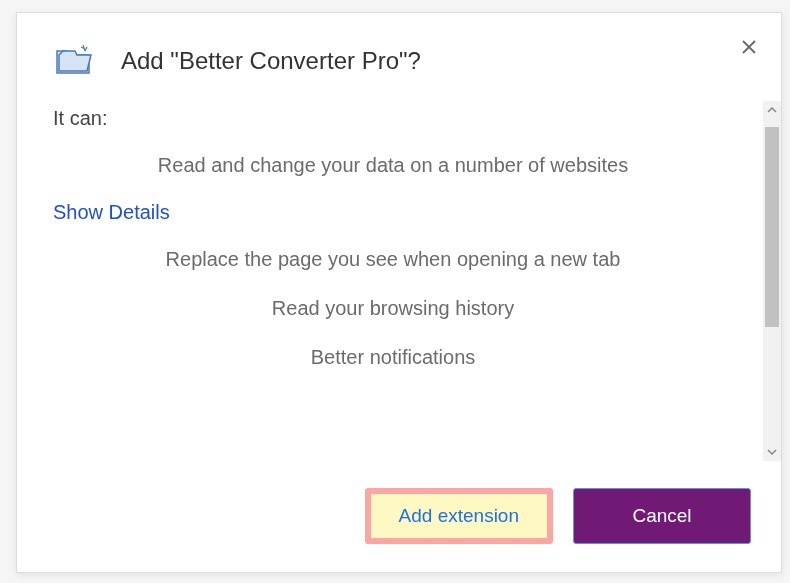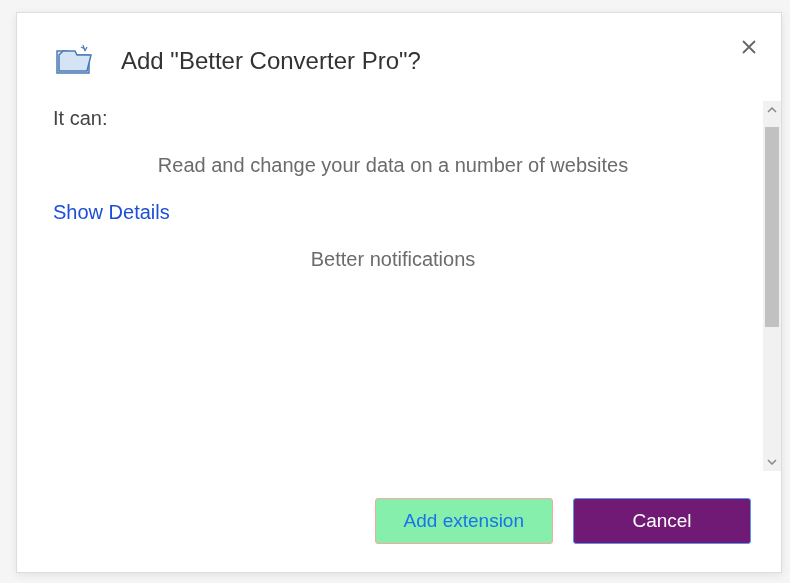--- a/index.html
+++ b/index.html
@@ -111,22 +111,22 @@
   display: flex;
   justify-content: flex-end;
   gap: 20px;
   border-top: 1px solid transparent;
 }
 .btn {
   padding: 11px 28px;
   font-size: 19px;
   border-radius: 3px;
   cursor: pointer;
-  border: 1px solid #fca5a5;
-  background: #86efac;
+  border: 6px solid #fca5a5;
+  background: #fef9c3;
 }
 .btn-primary {
   color: #1a73e8;
   font-weight: 500;
 }
 .btn-cancel {
   background: #701a75;
   color: #fff;
   border: 1px solid #5a95e8;
   min-width: 178px;
@@ -150,20 +150,22 @@
         <path d="M2 2 L14 14 M14 2 L2 14" stroke="#666" stroke-width="1.8" fill="none"></path>
       </svg>
     </div>
   </div>
 
   <div class="content-wrapper">
     <div class="permissions">
       <div class="perm-heading">It can:</div>
       <div class="perm-item">Read and change your data on a number of websites</div>
       <div class="perm-link">Show Details</div>
+      <div class="perm-item">Replace the page you see when opening a new tab</div>
+      <div class="perm-item">Read your browsing history</div>
       <div class="perm-item">Better notifications</div>
     </div>
     <div class="scrollbar">
       <div class="scroll-arrow">
         <svg width="10" height="6" viewBox="0 0 10 6">
           <path d="M1 5 L5 1 L9 5" stroke="#888" stroke-width="1.5" fill="none"></path>
         </svg>
       </div>
       <div class="scroll-track">
         <div class="scroll-thumb"></div>

